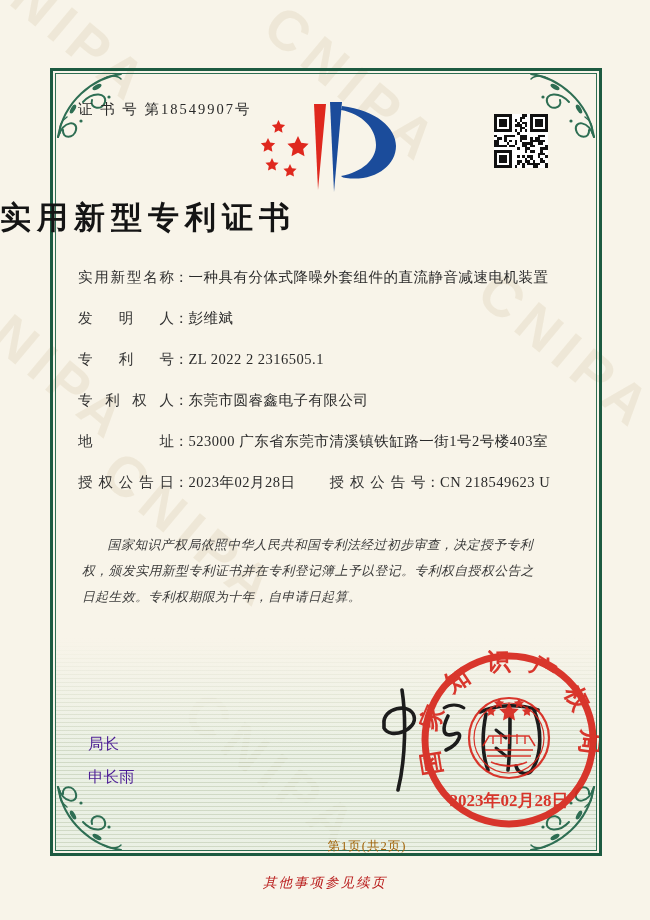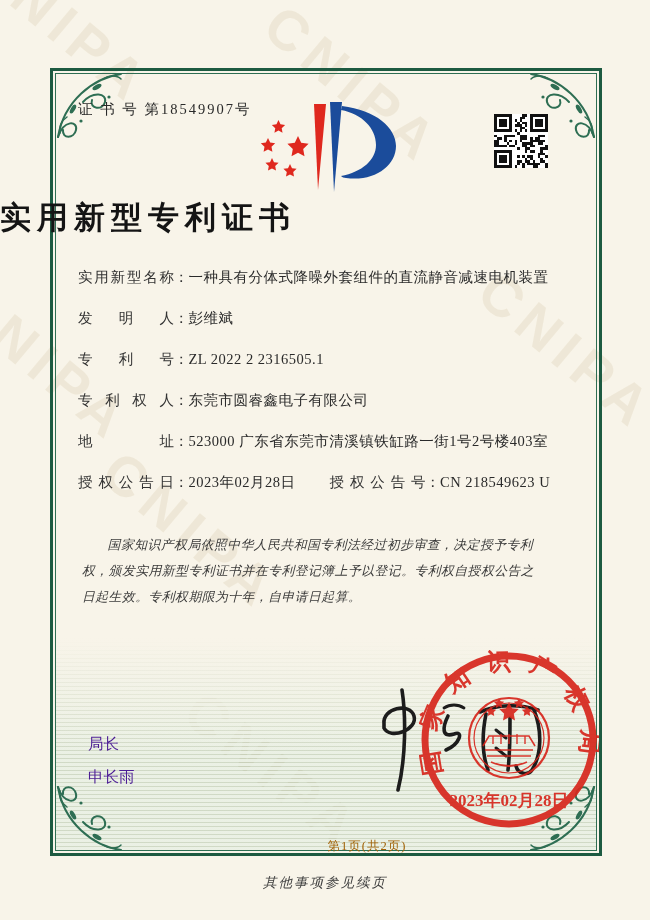--- a/index.html
+++ b/index.html
@@ -54,21 +54,21 @@
   .fpair2{margin-left:34px;}
   .paras{position:absolute;left:78px;top:528px;width:470px;z-index:4;
     font-size:12.8px;line-height:2.05;color:#3a3a3a;font-style:italic;letter-spacing:.5px;}
   .paras p{margin:4px;text-indent:2em;}
   .signing{position:absolute;left:88px;top:727px;z-index:4;
     font-family:"Liberation Sans","DejaVu Sans",sans-serif;font-size:15.5px;color:#4c1d95;line-height:33px;}
   .signature{position:absolute;left:348px;top:678px;width:215px;height:125px;z-index:4;}
   .seal{position:absolute;left:419px;top:650px;width:180px;height:180px;z-index:5;opacity:.92;}
   .pageno{position:absolute;left:0;top:838px;width:100%;text-align:center;z-index:4;font-size:12.5px;color:#a16207;letter-spacing:1px;padding-left:42px;}
   .footnote{position:absolute;left:0;top:874px;width:100%;text-align:center;z-index:4;
-    font-size:13.5px;color:#404040;font-style:italic;letter-spacing:2px;}
+    font-size:13.5px;color:#b91c1c;font-style:italic;letter-spacing:2px;}
 </style>
 </head>
 <body>
 
 <div id="wm-layer">
     <div class="wm" style="left: -42px; top: -8px;">CNIPA</div>
     <div class="wm" style="left: 248px; top: 52px;">CNIPA</div>
     <div class="wm" style="left: 462px; top: 318px;">CNIPA</div>
     <div class="wm" style="left: -62px; top: 330px;">CNIPA</div>
     <div class="wm" style="left: 86px; top: 498px;">CNIPA</div>

